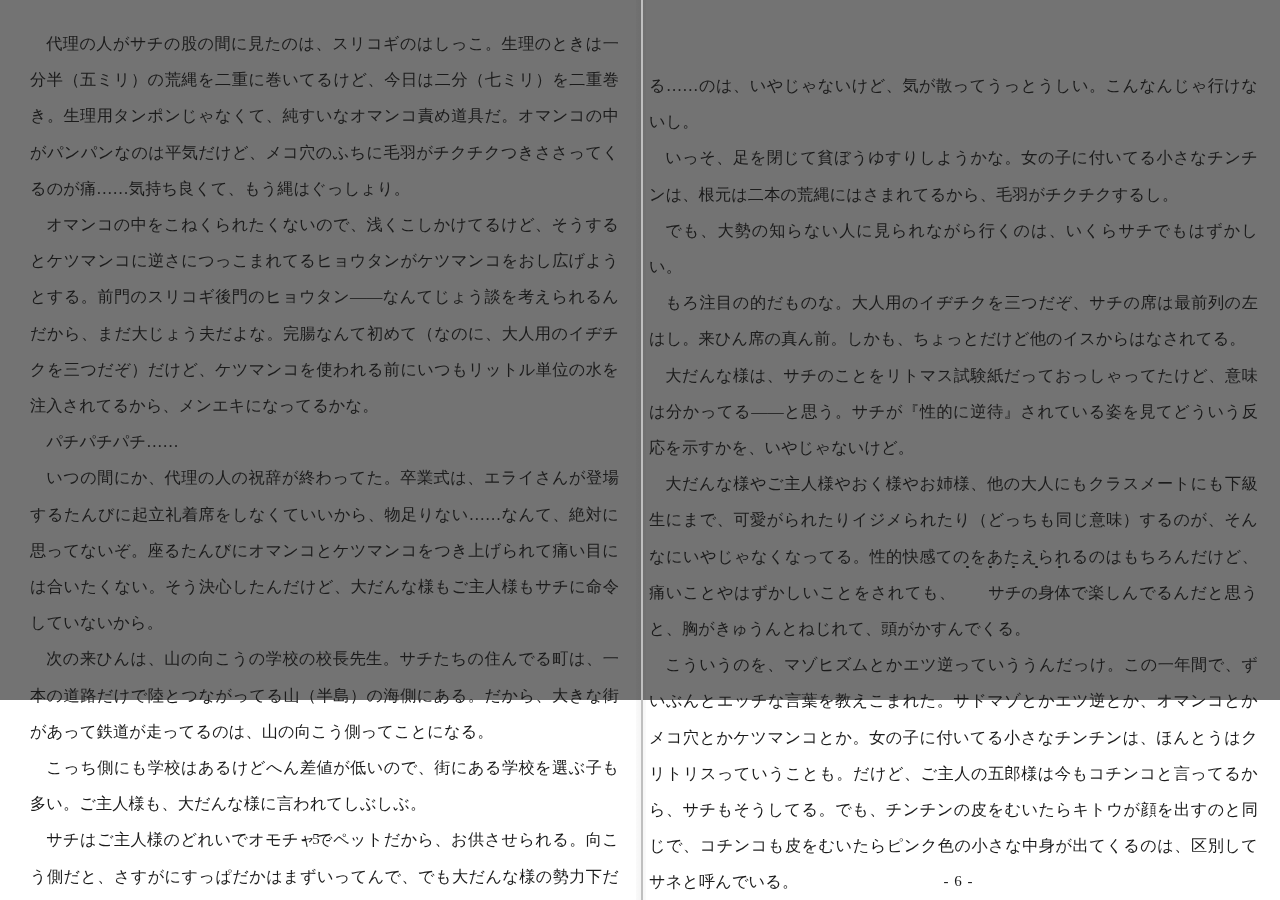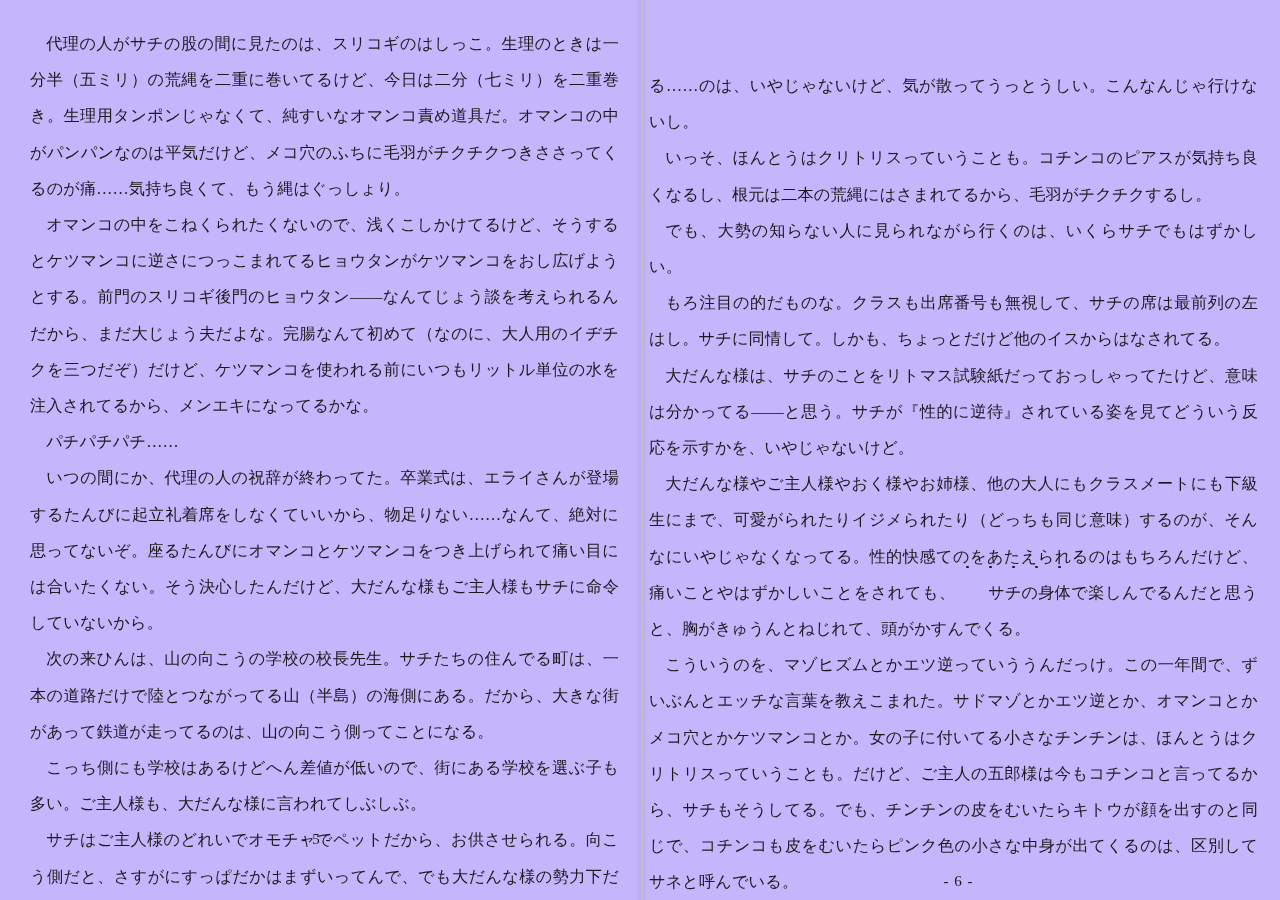--- a/index.html
+++ b/index.html
@@ -11,23 +11,23 @@
     width: 1280px;
     height: 900px;
     font-family: "Liberation Serif", "DejaVu Serif", serif;
     color: #1b1b1b;
     overflow: hidden;
   }
 
   .spread {
     position: relative;
     width: 1280px;
-    height: 900px;
+    height: 700px;
     display: flex;
-    background: #c4b5fd;
+    background: #737373;
   }
 
   .gutter {
     position: absolute;
     left: 641px;
     top: 0;
     width: 2px;
     height: 900px;
     background: #bfbfbf;
   }
@@ -129,23 +129,23 @@
       <p class="para">こっち側にも学校はあるけどへん差値が低いので、街にある学校を選ぶ子も多い。ご主人様も、大だんな様に言われてしぶしぶ。</p>
       <p class="para">サチはご主人様のどれいでオモチャでペットだから、お供させられる。向こう側だと、さすがにすっぱだかはまずいってんで、でも大だんな様の勢力下だから、こんな『制服』を着ることになった。</p>
 
     </div>
     <div class="folio">- 5 -</div>
   </div>
 
   <div class="page page-right">
     <div class="body-text">
       <p class="para no-indent">る……のは、いやじゃないけど、気が散ってうっとうしい。こんなんじゃ行けないし。</p>
-      <p class="para">いっそ、ほんとうはクリトリスっていうことも。コチンコのピアスが気持ち良くなるし、根元は二本の荒縄にはさまれてるから、毛羽がチクチクするし。</p>
+      <p class="para">いっそ、足を閉じて貧ぼうゆすりしようかな。女の子に付いてる小さなチンチンは、根元は二本の荒縄にはさまれてるから、毛羽がチクチクするし。</p>
       <p class="para">でも、大勢の知らない人に見られながら行くのは、いくらサチでもはずかしい。</p>
-      <p class="para">もろ注目の的だものな。クラスも出席番号も無視して、サチの席は最前列の左はし。サチに同情して。しかも、ちょっとだけど他のイスからはなされてる。</p>
+      <p class="para">もろ注目の的だものな。大人用のイヂチクを三つだぞ、サチの席は最前列の左はし。来ひん席の真ん前。しかも、ちょっとだけど他のイスからはなされてる。</p>
       <p class="para">大だんな様は、サチのことをリトマス試験紙だっておっしゃってたけど、意味は分かってる――と思う。サチが『性的に逆待』されている姿を見てどういう反応を示すかを、いやじゃないけど。</p>
       <p class="para"><span>大だんな様やご主人様やおく様やお姉様、他の大人にもクラスメートにも下級生にまで、可愛がられたりイジメられたり（どっちも同じ意味）するのが、そんなにいやじゃなくなってる。性的快感てのをあたえられるのはもちろんだけど、痛いことやはずかしいことをされても、</span><span class="emph"><span class="emph-inner">サチの身体</span><span class="dots">
               <i></i>
               <i></i>
               <i></i>
               <i></i>
               <i></i>
             </span></span><span>で楽しんでるんだと思うと、胸がきゅうんとねじれて、頭がかすんでくる。</span></p>
       <p class="para">こういうのを、マゾヒズムとかエツ逆っていううんだっけ。この一年間で、ずいぶんとエッチな言葉を教えこまれた。サドマゾとかエツ逆とか、オマンコとかメコ穴とかケツマンコとか。女の子に付いてる小さなチンチンは、ほんとうはクリトリスっていうことも。だけど、ご主人の五郎様は今もコチンコと言ってるから、サチもそうしてる。でも、チンチンの皮をむいたらキトウが顔を出すのと同じで、コチンコも皮をむいたらピンク色の小さな中身が出てくるのは、区別してサネと呼んでいる。</p>
 

